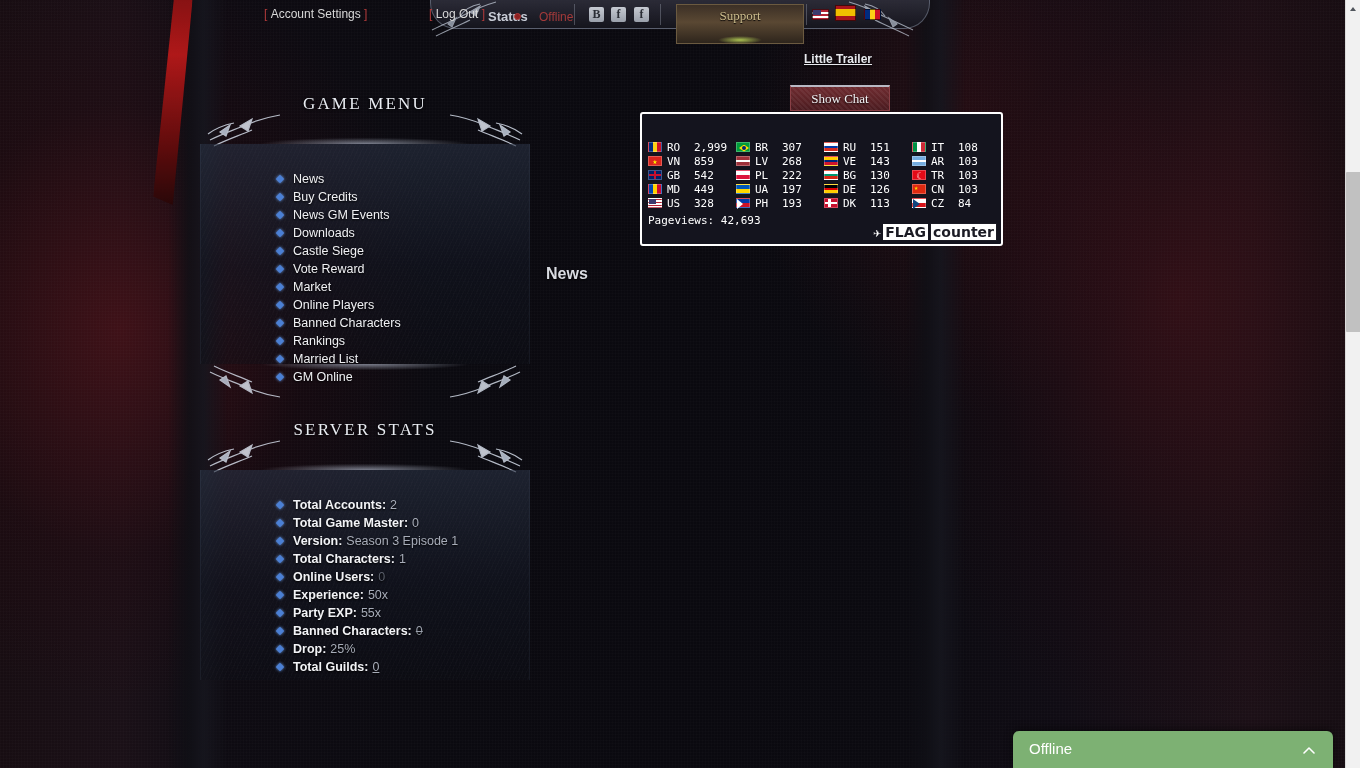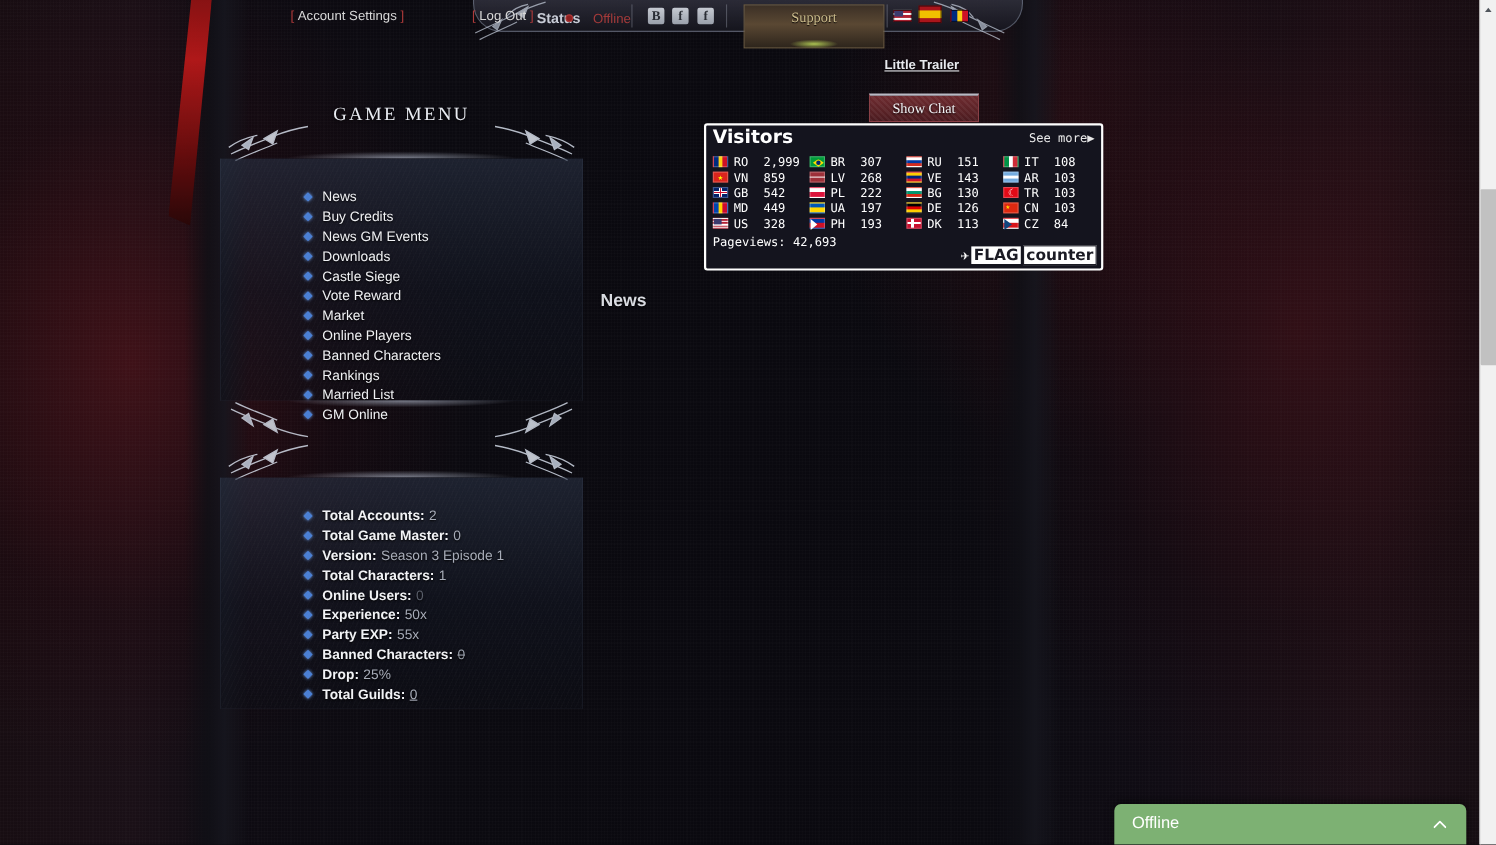--- a/index.html
+++ b/index.html
@@ -488,20 +488,21 @@
             <path d="M8 38 C20 32 32 28 46 22"></path>
             <path d="M14 24 L24 17 L20 28 Z" fill="#c7d2e2"></path>
             <path d="M34 18 L46 11 L42 23 Z" fill="#e4eaf4"></path>
           </g>
             </svg>
         </div>
       </div>
     </div>
 
     <div class="panel" style="margin-top:22px;">
+      <div class="panel-title">SERVER STATS</div>
       <div class="panel-orn">
         <div class="orn-l">
           <svg viewBox="0 0 76 44">
               <g fill="none" stroke="#d7dfec" stroke-width="1.2" opacity=".92">
             <path d="M4 32 C16 26 28 22 42 16 C52 12 62 9 74 7"></path>
             <path d="M8 38 C20 32 32 28 46 22"></path>
             <path d="M14 24 L24 17 L20 28 Z" fill="#c7d2e2"></path>
             <path d="M34 18 L46 11 L42 23 Z" fill="#e4eaf4"></path>
             <path d="M2 26 C10 20 18 17 28 15"></path>
           </g>
@@ -538,24 +539,20 @@
 
   <a id="trailer-link" href="#">Little Trailer</a>
 
   <div id="show-chat">
     <span>Show Chat</span>
   </div>
 
   <div id="news-title">News</div>
 
   <div id="flagcounter">
-    <div id="fc-head">
-      <div id="fc-title">Visitors</div>
-      <div id="fc-seemore"><span>See more</span><span>▶</span></div>
-    </div>
 
     <div id="fc-cols">
 
       <div class="fc-col">
         <div class="fc-row">
             <span class="fc-flag f-ro"></span>
             <span class="fc-code">RO</span>
             <span class="fc-num">2,999</span>
           </div>
         <div class="fc-row">

